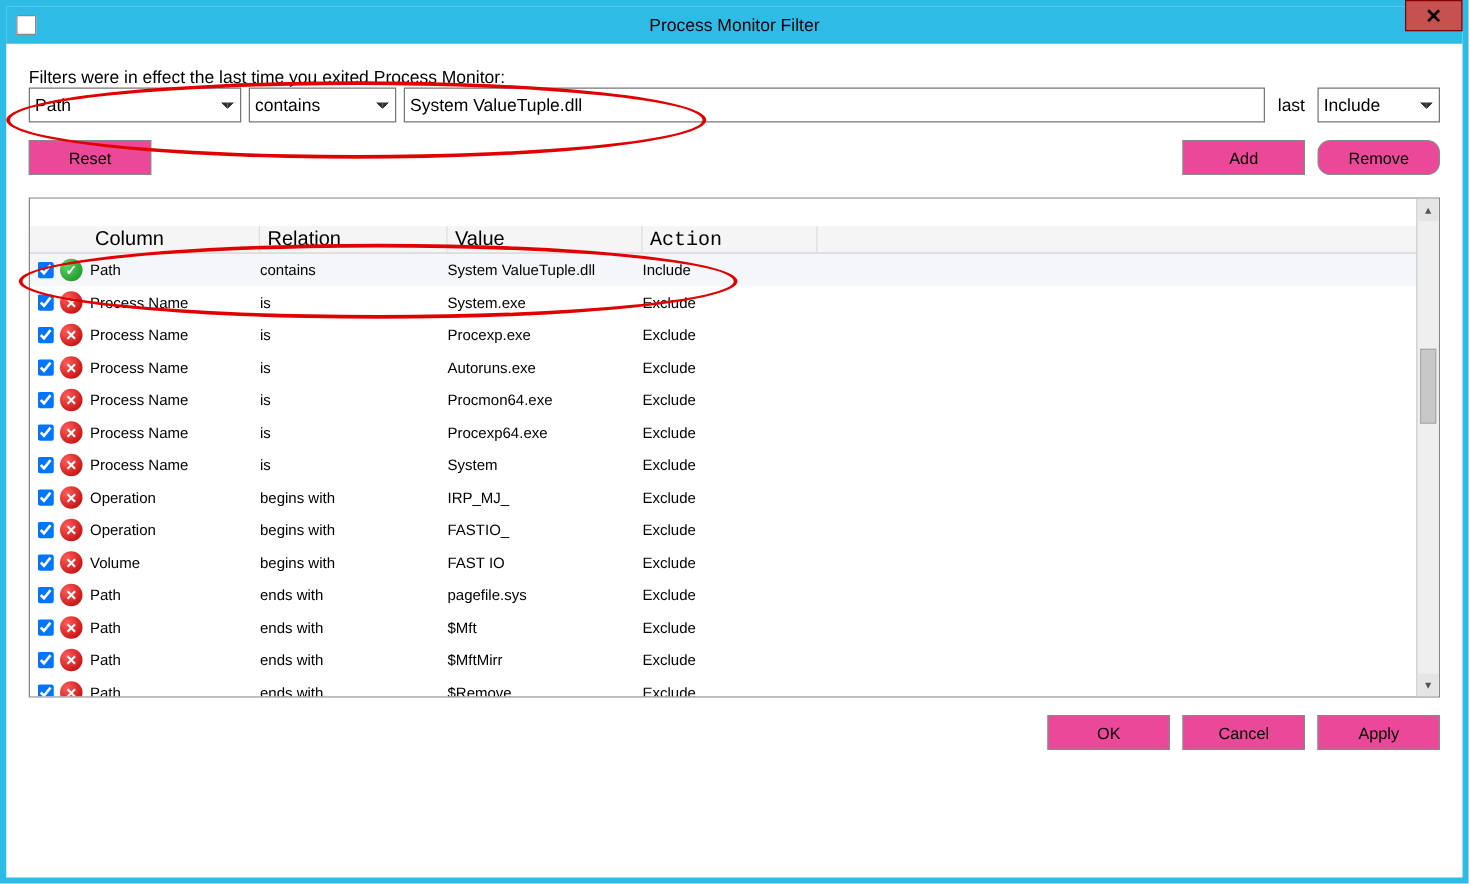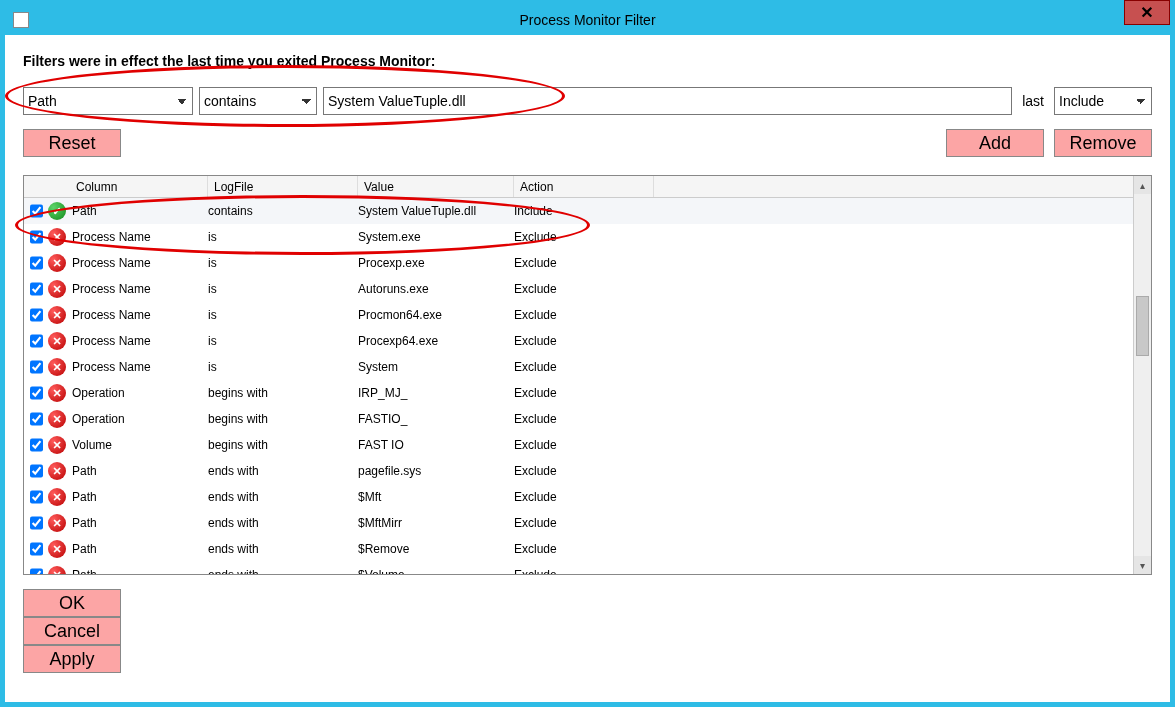--- a/index.html
+++ b/index.html
@@ -3,65 +3,65 @@
 <meta charset="utf-8">
 <style>
   * { box-sizing: border-box; font-family: "Segoe UI", Tahoma, sans-serif; }
   body { margin: 0; background: #fff; width: 1175px; height: 707px; overflow: hidden; }
   .window-frame { width: 1175px; height: 707px; border: 5px solid #2ebce6; background: #fff; position: relative; }
   .title-bar { height: 30px; background: #2ebce6; display: flex; align-items: center; position: relative; }
   .title-icon { width: 16px; height: 16px; background: #fff; margin-left: 8px; border: 1px solid #888; }
   .title-text { position: absolute; left: 0; right: 0; text-align: center; color: #000; font-size: 14px; pointer-events: none; }
   .close-btn { position: absolute; right: 0; top: -5px; width: 46px; height: 25px; background: #c75050; color: #000; display: flex; align-items: center; justify-content: center; font-size: 16px; font-weight: bold; border: 1px solid #800; }
   .content { padding: 18px 18px 10px 18px; font-size: 13px; color: #000; position: relative; }
-  .intro-text { margin-bottom: 18px; font-size: 14px; font-weight: bold; }
+  .intro-text { margin-bottom: 1px; font-size: 14px; }
   .prompt-label { font-size: 13px; margin-bottom: 6px; }
   .controls-row { display: flex; align-items: center; gap: 6px; margin-bottom: 14px; }
   select, input[type=text] { border: 1px solid #777; background: #fff; font-size: 14px; padding: 3px 4px; height: 28px; }
   select { appearance: none; -webkit-appearance: none; padding-right: 22px; background-image: linear-gradient(45deg, transparent 50%, #333 50%), linear-gradient(-45deg, transparent 50%, #333 50%); background-position: right 10px center, right 5px center; background-size: 5px 5px, 5px 5px; background-repeat: no-repeat; }
   .sel-column { width: 170px; }
   .sel-relation { width: 118px; }
   .input-value { flex: 1; }
   .then-label { padding: 0 4px; font-size: 14px; }
   .sel-action { width: 98px; }
-  .btn { border: 1px solid #888; background: #fca5a5; font-size: 18px; padding: 0; height: 28px; cursor: default; }
+  .btn { border: 1px solid #888; background: #ec4899; font-size: 13px; padding: 0; height: 28px; cursor: default; }
   .button-row { display: flex; margin-bottom: 18px; }
   .btn-reset { width: 98px; }
   .spacer { flex: 1; }
   .btn-add { width: 98px; margin-right: 10px; }
-  .btn-remove { width: 98px; }
+  .btn-remove { width: 98px; border-radius: 10px; }
   .grid-wrap { border: 1px solid #888; height: 400px; position: relative; display: flex; }
   .grid-body { flex: 1; overflow: hidden; background: #fff; }
-  .grid-header { display: flex; background: #f5f5f5; border-bottom: 1px solid #ccc; height: 22px; align-items: center; font-size: 12px; }
+  .grid-header { display: flex; background: #f5f5f5; border-bottom: 1px solid #ccc; height: 22px; align-items: center; font-size: 16px; margin-top: 22px; }
   .gh { border-right: 1px solid #ddd; padding-left: 6px; height: 100%; display: flex; align-items: center; }
   .gh-chk { width: 20px; border-right: none; }
   .gh-icon { width: 26px; border-right: none; }
   .gh-col { width: 138px; }
   .gh-rel { width: 150px; }
   .gh-val { width: 156px; }
-  .gh-act { width: 140px; }
+  .gh-act { width: 140px; font-family: Liberation Mono, monospace; }
   .grid-rows { font-size: 12px; }
   .grow { display: flex; align-items: center; height: 26px; border-bottom: 0; }
   .grow:first-child { background: #f4f6f9; }
   .gc-chk { width: 20px; display: flex; align-items: center; justify-content: center; padding-left: 4px; }
   .gc-chk input { width: 14px; height: 14px; }
   .gc-icon { width: 26px; display: flex; align-items: center; justify-content: center; }
   .gc-col { width: 138px; padding-left: 2px; }
   .gc-rel { width: 150px; }
   .gc-val { width: 156px; }
   .gc-act { width: 140px; }
   .icon-include, .icon-exclude { width: 18px; height: 18px; border-radius: 50%; display: flex; align-items: center; justify-content: center; font-size: 12px; font-weight: bold; color: #fff; }
   .icon-include { background: radial-gradient(circle at 30% 30%, #5dd46a, #118a1a); }
   .icon-include::after { content: "✓"; font-size: 11px; }
   .icon-exclude { background: radial-gradient(circle at 30% 30%, #ff5a5a, #b90000); }
   .icon-exclude::after { content: "✕"; font-size: 11px; }
   .vscroll { width: 18px; background: #efefef; border-left: 1px solid #ccc; position: relative; }
   .vscroll .arrow { width: 100%; height: 18px; display: flex; align-items: center; justify-content: center; font-size: 10px; color: #555; background: #e5e5e5; }
   .vscroll .thumb { position: absolute; left: 2px; right: 2px; background: #c8c8c8; border: 1px solid #aaa; }
-  .bottom-buttons { display: flex; justify-content: flex-end; margin-top: 14px; flex-direction: column; }
+  .bottom-buttons { display: flex; justify-content: flex-end; gap: 10px; margin-top: 14px; }
   .btn-ok, .btn-cancel, .btn-apply { width: 98px; height: 28px; }
   
   .highlight { position: absolute; border: 3px solid #e00000; border-radius: 50% / 50%; pointer-events: none; }
 </style>
 </head>
 <body>
 
 <div class="window-frame">
   <div class="title-bar">
     <div class="title-icon"></div>
@@ -94,21 +94,21 @@
       <button class="btn btn-add">Add</button>
       <button class="btn btn-remove">Remove</button>
     </div>
 
     <div class="grid-wrap">
       <div class="grid-body">
         <div class="grid-header">
           <div class="gh gh-chk"></div>
           <div class="gh gh-icon"></div>
           <div class="gh gh-col">Column</div>
-          <div class="gh gh-rel">LogFile</div>
+          <div class="gh gh-rel">Relation</div>
           <div class="gh gh-val">Value</div>
           <div class="gh gh-act">Action</div>
         </div>
         <div class="grid-rows" id="grid-rows">
             <div class="grow">
               <div class="gc-chk">
                 <input type="checkbox" checked="" style="">
               </div>
               <div class="gc-icon">
                 <div class="icon-include"></div>

